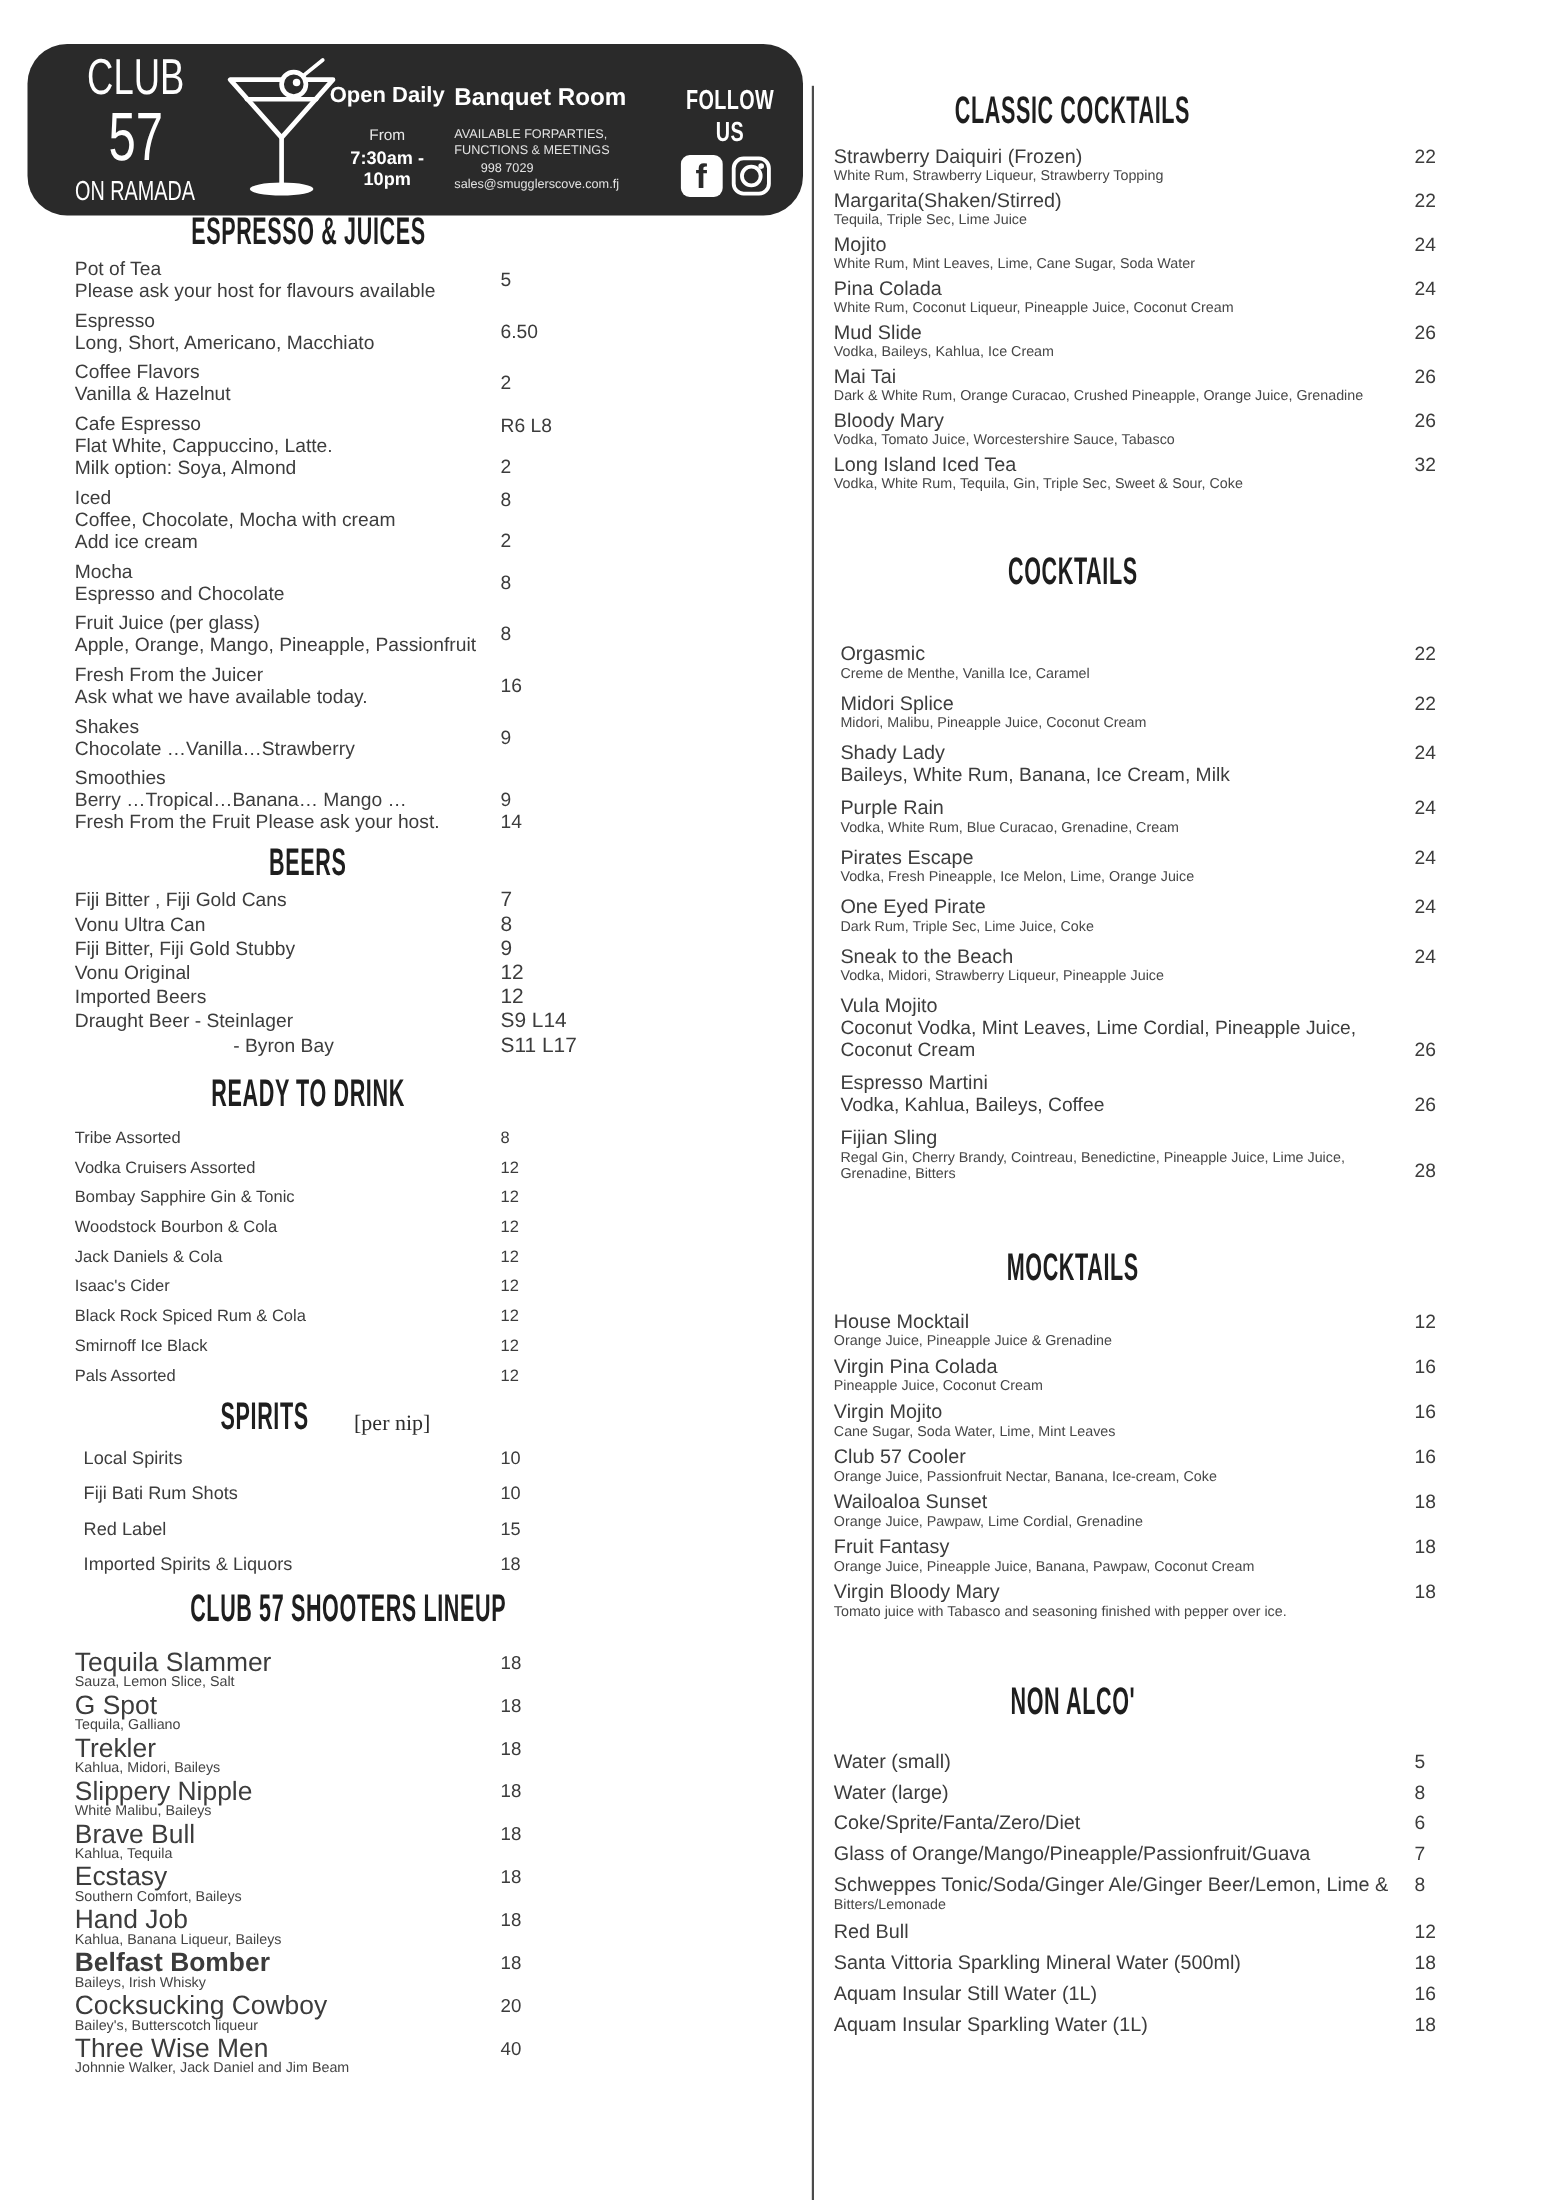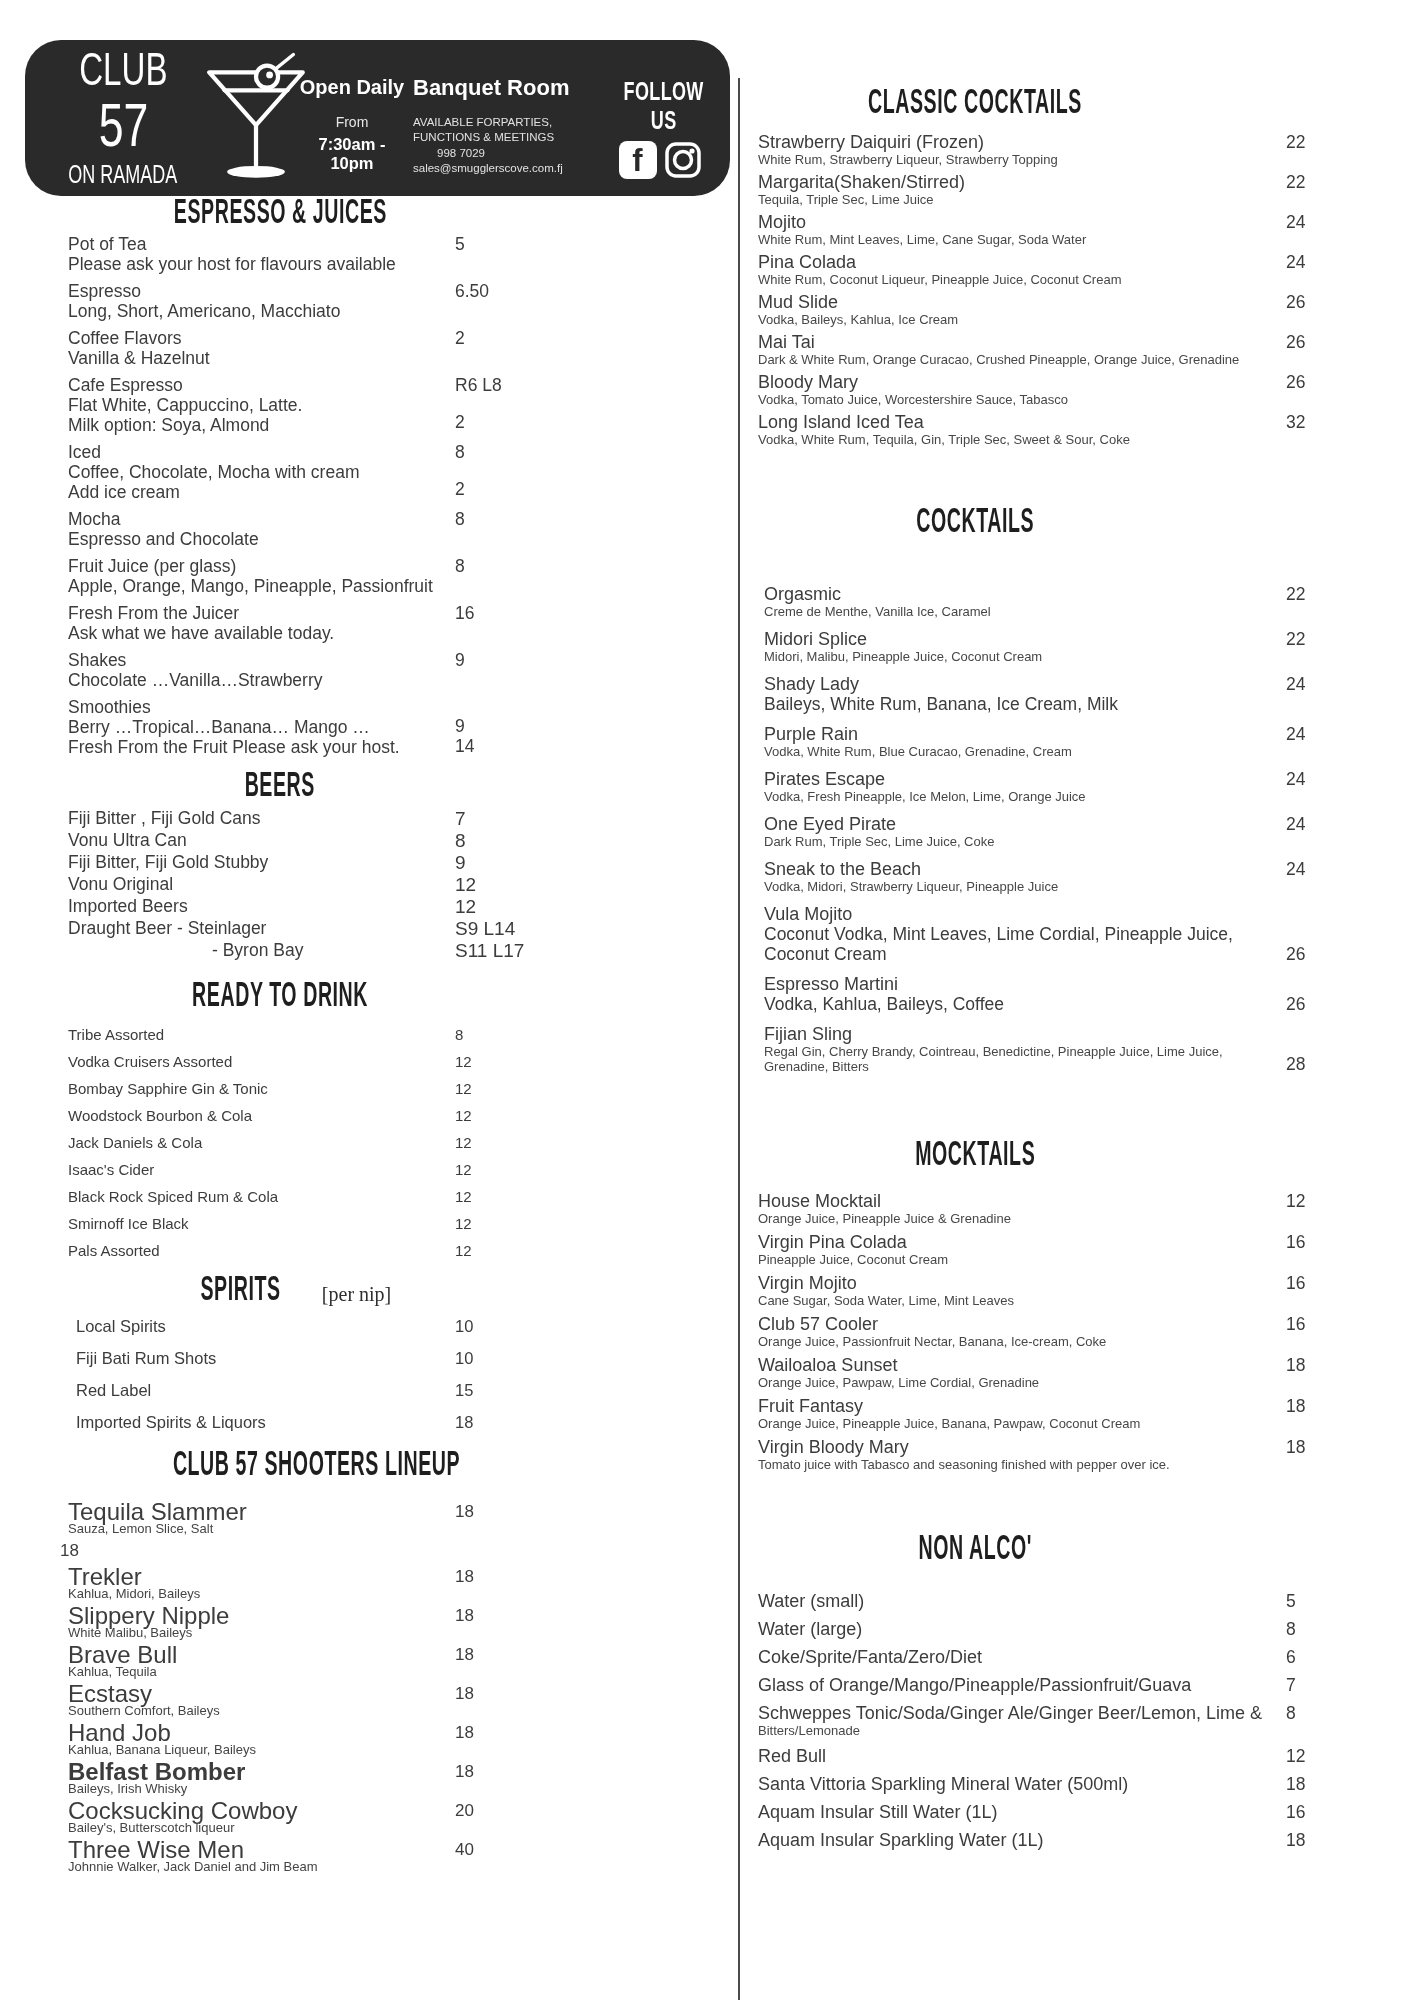--- a/index.html
+++ b/index.html
@@ -53,21 +53,21 @@
   .row-text{flex:1 1 auto;padding-left:8px;padding-right:6px;}
   #left-col .row-prices{flex:0 0 85px;}
   #right-col .row-prices{flex:0 0 56px;}
   .row-prices.bottom{align-self:flex-end;}
   .row-name.bold{font-weight:700;}
   .row.indent .row-text{padding-left:152px;}
   .row-name,.row-desc,.row-price{color:#3c3c3c;}
 
   
   .sec-espresso-juices .sec-title{margin-bottom:6px;}
-  .sec-espresso-juices .row{margin-bottom:8px;}
+  .sec-espresso-juices .row{margin-bottom:8px;align-items:center;}
   .sec-espresso-juices .row-name,.sec-espresso-juices .row-desc,.sec-espresso-juices .row-price{
     font-size:17.5px;line-height:19px;}
   .sec-espresso-juices .row-desc{margin-top:1px;}
 
   .sec-beers{margin-top:4px;}
   .sec-beers .sec-title{margin-bottom:6px;}
   .sec-beers .row{margin-bottom:1px;}
   .sec-beers .row-name{font-size:17.5px;line-height:21px;}
   .sec-beers .row-price{font-size:19px;line-height:21px;}
 
@@ -436,20 +436,24 @@
       <div class="row">
         <div class="row-text">
           <div class="row-name">Tequila Slammer</div>
           <div class="row-desc">Sauza, Lemon Slice, Salt</div>
         </div>
         <div class="row-prices">
           <div class="row-price">18</div>
         </div>
       </div>
       <div class="row">
+        <div class="row-text">
+          <div class="row-name">G Spot</div>
+          <div class="row-desc">Tequila, Galliano</div>
+        </div>
         <div class="row-prices">
           <div class="row-price">18</div>
         </div>
       </div>
       <div class="row">
         <div class="row-text">
           <div class="row-name">Trekler</div>
           <div class="row-desc">Kahlua, Midori, Baileys</div>
         </div>
         <div class="row-prices">

